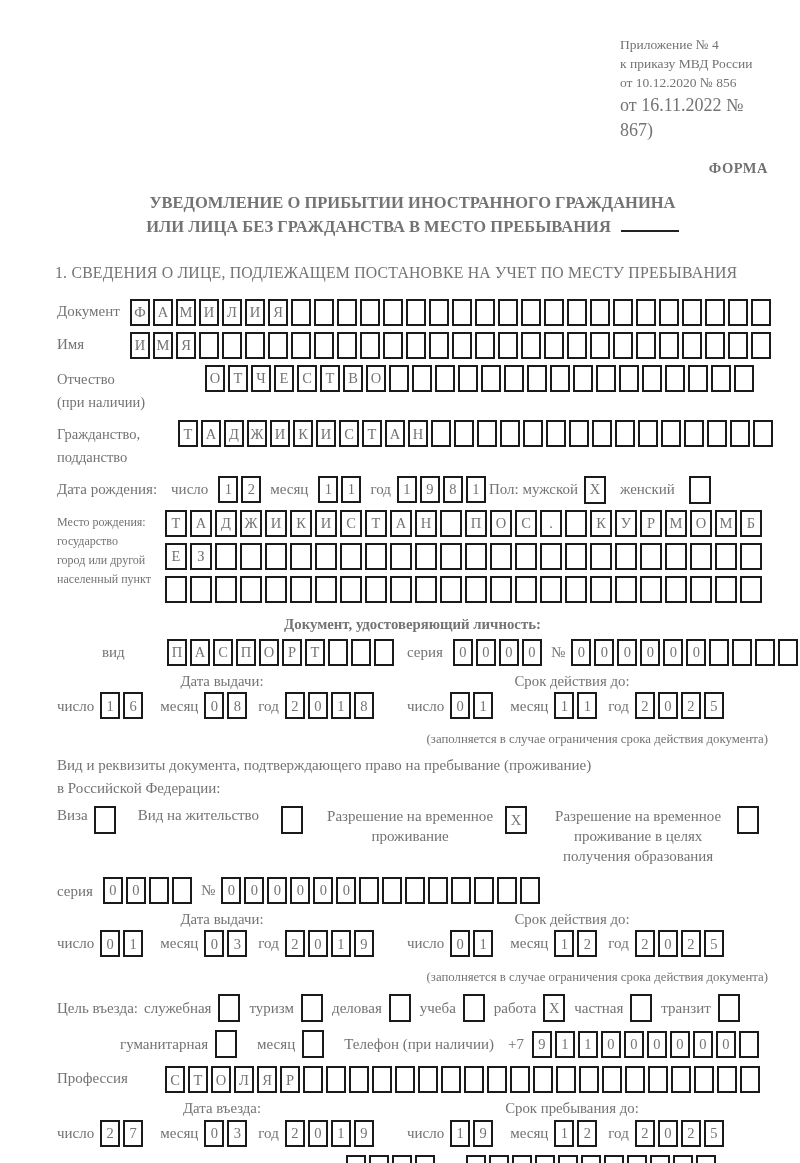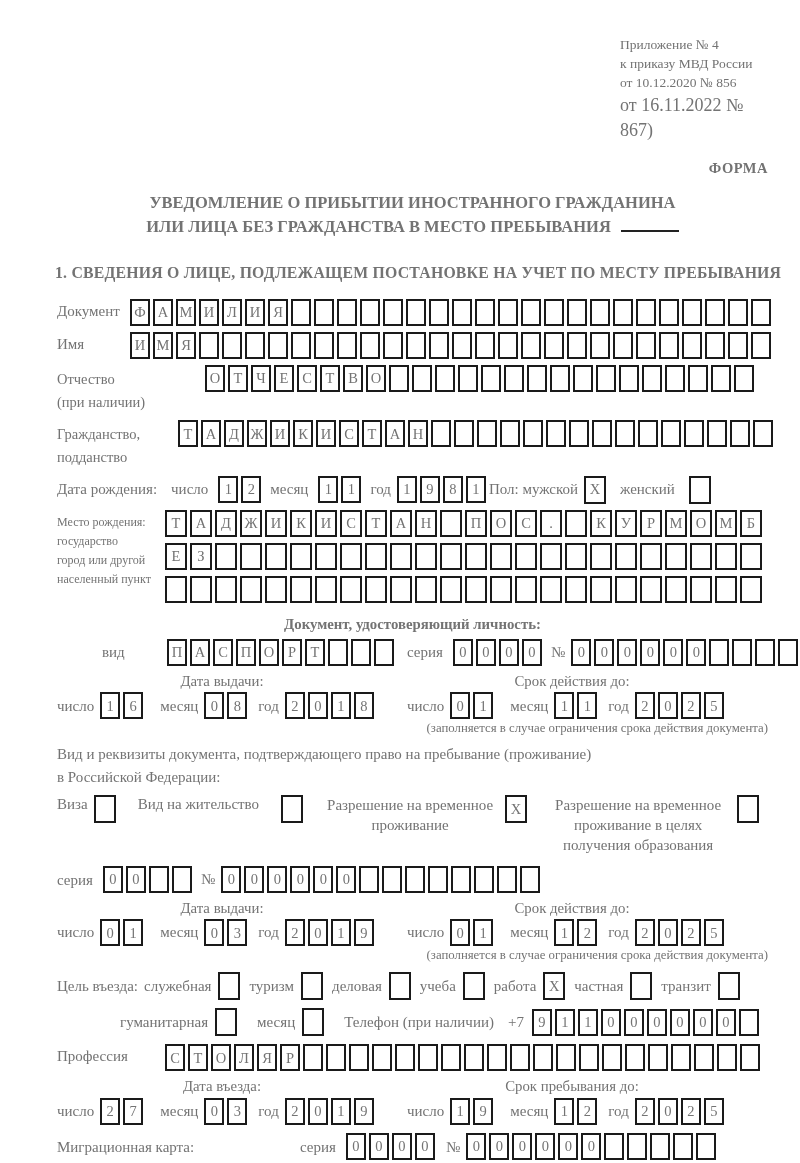--- a/index.html
+++ b/index.html
@@ -11,21 +11,21 @@
     position:relative;background:#fff;overflow:hidden;
   }
   
   .hdr{margin-left:563px;font-size:13.5px;line-height:1.4;}
   .hdr .rev{font-size:12.5px;margin-top:4px;}
   .hdr .rev2{font-size:18px;}
   .forma{font-weight:bold;font-size:14.5px;text-align:right;margin:16px 0 0 0;letter-spacing:.5px;}
   
   .title{text-align:center;font-weight:bold;font-size:16.5px;margin:14px 0 0 0;line-height:1.45;}
   .blank-line{display:inline-block;width:58px;border-bottom:2px solid #222;margin-left:10px;vertical-align:baseline;}
-  .sec-head{font-weight:bold;font-size:15.8px;margin:24px 0 16px -2px;letter-spacing:.2px;white-space:nowrap;text-align:right;}
+  .sec-head{font-weight:normal;font-size:15.8px;margin:24px 8px 16px -2px;letter-spacing:.2px;white-space:nowrap;}
   
   .frow{display:flex;align-items:flex-start;margin-bottom:6px;}
   .flabel{flex:none;padding-top:3px;}
   .w73{width:73px;}  .w121{width:121px;} .w148{width:148px;} .w108{width:108px;} .w65{width:65px;}
   .lab2{font-size:14.5px;line-height:1.6;}
   .cells{display:inline-flex;flex:none;}
   .cell{
     display:inline-flex;align-items:center;justify-content:center;flex:none;
     width:16px;height:23px;border:2px solid #1a1a1a;margin-right:3px;
     font-size:14.5px;background:#fff;
@@ -43,21 +43,21 @@
   
   .two-col{display:flex;margin-bottom:2px;}
   .col-l{width:350px;flex:none;}
   .col-r{flex:1;}
   .col-head{text-align:center;font-size:14.8px;margin-bottom:2px;}
   .col-l .col-head{width:330px;}
   .col-r .col-head{width:330px;}
   .dategrp{display:flex;align-items:center;}
   .dategrp .lbl{margin-right:6px;}
   .dategrp .cells{margin-right:8px;}
-  .note-row{text-align:right;font-size:12.8px;margin:2px 0 8px 0;}
+  .note-row{text-align:right;font-size:12.8px;margin:13px 0 8px 0;}
   .intro{margin:4px 0 2px 0;}
   .opt{display:flex;align-items:center;}
   .opt .chk{margin-left:7px;}
   .optwrap{display:flex;align-items:flex-start;margin:8px 0 10px 0;}
   .optwrap .optlabel{text-align:center;line-height:1.35;}
   .ow3{width:170px;} .ow4{width:178px;}
   .purpose{display:flex;align-items:center;flex-wrap:nowrap;margin-bottom:8px;}
   .purpose .opt{margin-right:9px;}
   .purpose2{display:flex;align-items:center;margin:2px 0 8px 63px;}
   .purpose2 .opt{margin-right:20px;}

